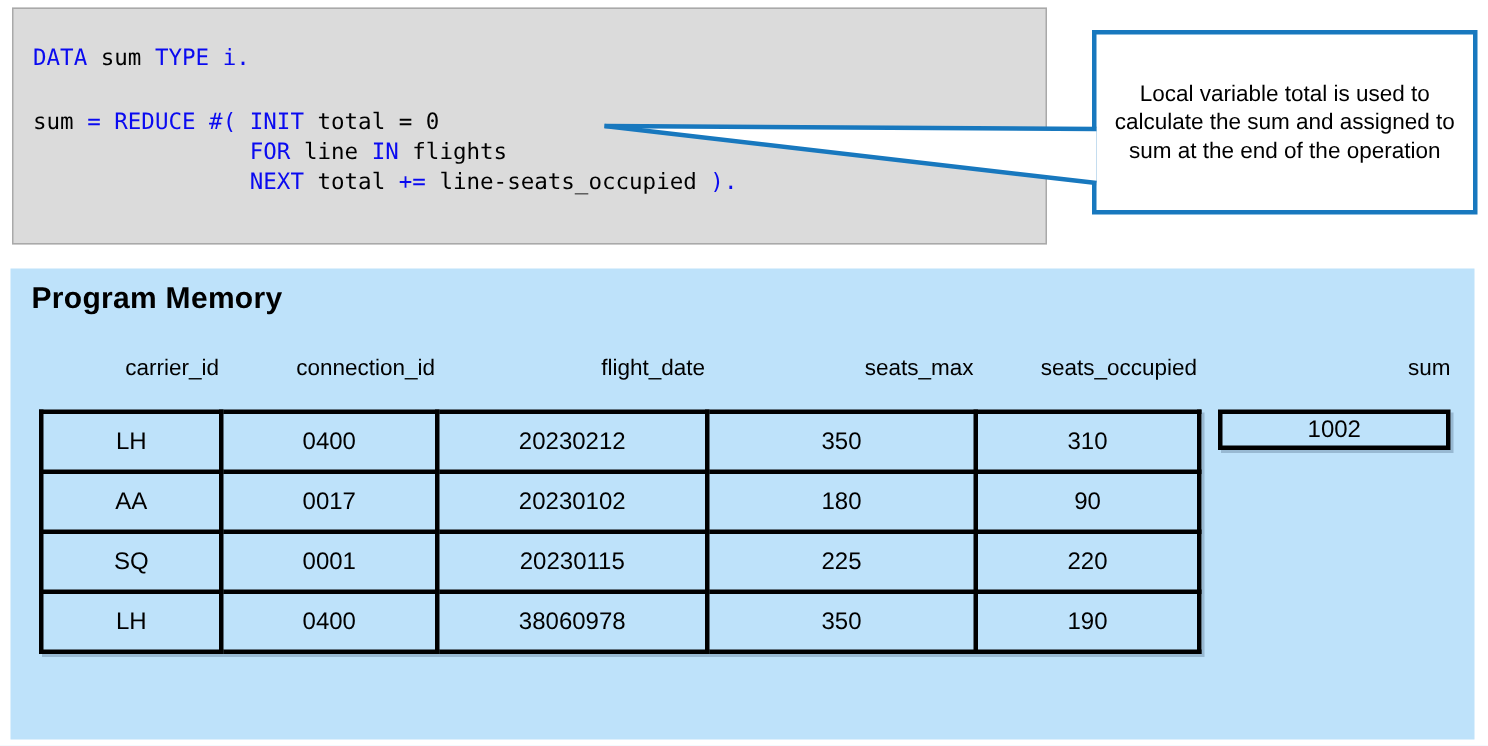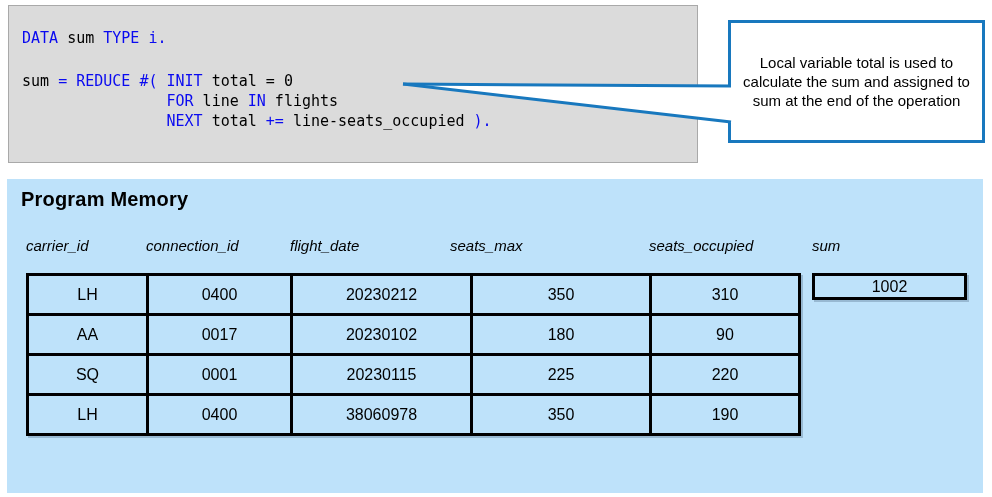--- a/index.html
+++ b/index.html
@@ -38,26 +38,26 @@
   .panel{
     position:absolute;left:7px;top:179px;width:976px;height:314px;
     background:#bee2fa;
   }
   .panel-title{
     position:absolute;left:14px;top:9px;
     font-size:20px;font-weight:bold;color:#000000;letter-spacing:0.2px;
   }
   .col-header{
     position:absolute;top:58px;height:20px;
-    font-size:15px;color:#000000;text-align:left;font-style:italic;
+    font-size:15px;color:#000000;text-align:right;
   }
   .hp0{left:19px;width:120px;}
   .hp1{left:139px;width:144px;}
   .hp2{left:283px;width:180px;}
-  .hp3{left:443px;width:179px;}
+  .hp3{left:463px;width:179px;}
   .hp4{left:642px;width:149px;}
   .hp5{left:805px;width:155px;}
 
   table.mem{
     position:absolute;left:19px;top:94px;
     border-collapse:collapse;table-layout:fixed;
     box-shadow:2px 2px 0 rgba(95,125,150,0.40);
   }
   table.mem td{
     border:3px solid #000000;height:37px;padding:0;

